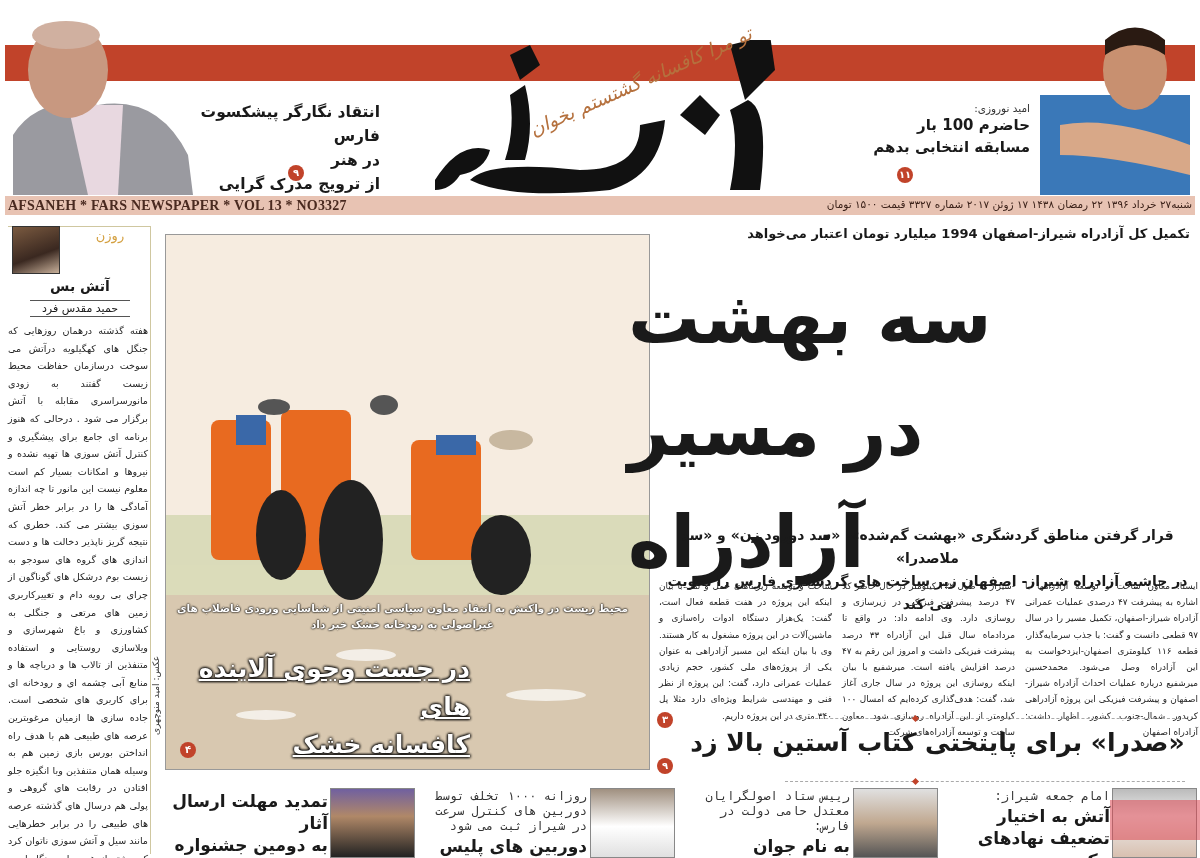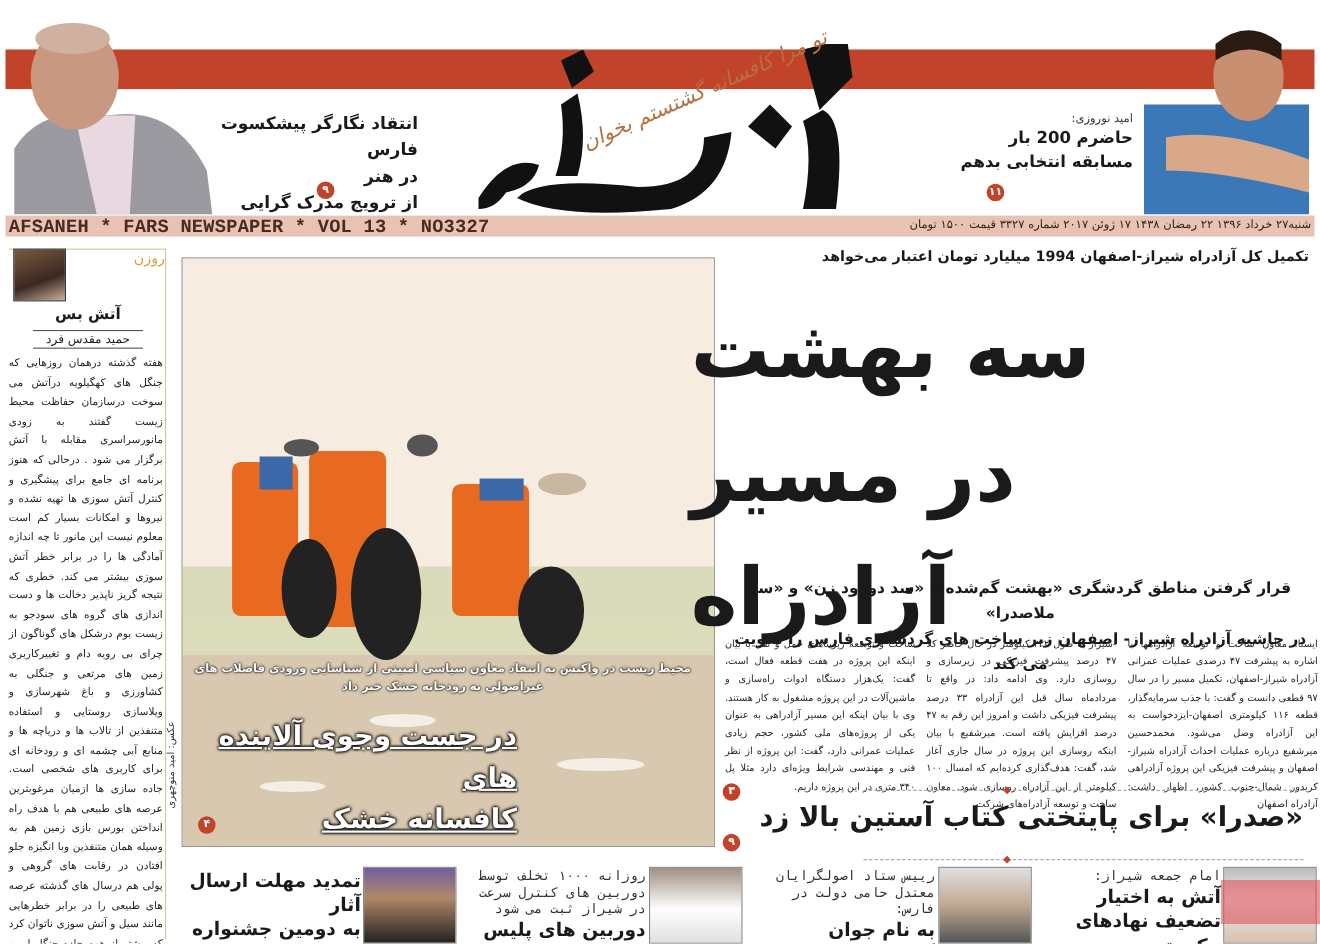--- a/index.html
+++ b/index.html
@@ -3,38 +3,38 @@
 <meta charset="utf-8">
 <style>
   * { box-sizing: border-box; margin: 0; padding: 0; }
   body { width: 1200px; height: 858px; background: #fff; font-family: "DejaVu Sans", sans-serif; position: relative; overflow: hidden; color: #1a1a1a; }
   .abs { position: absolute; }
 
   
   .red-band { left: 5px; top: 45px; width: 1190px; height: 36px; background: #c1432a; }
   .masthead-white { left: 160px; top: 81px; width: 880px; height: 110px; background: #fff; }
   .strip { left: 5px; top: 196px; width: 1190px; height: 19px; background: #e8c3b3; }
-  .strip-en { left: 8px; top: 198px; font-family: Liberation Mono, monospace; font-weight: bold; font-size: 17px; color: #4a2a20; letter-spacing: 0.2px; }
+  .strip-en { left: 8px; top: 198px; font-family: Liberation Serif, serif; font-weight: bold; font-size: 14px; color: #4a2a20; letter-spacing: 0.2px; }
   .strip-fa { right: 8px; top: 198px; font-size: 10.5px; color: #3a2018; direction: rtl; margin-left: 44px; }
 
   .logo { left: 430px; top: 40px; width: 370px; height: 155px; }
   .logo-tagline { left: 520px; top: 70px; font-family: "DejaVu Serif", serif; font-style: italic; color: #b5713e; font-size: 19px; transform: rotate(-24deg); direction: rtl; white-space: nowrap; }
 
   .photo-left { left: 8px; top: 15px; width: 185px; height: 180px; }
   .teaser-left { left: 180px; top: 100px; width: 200px; font-weight: bold; font-size: 15.5px; line-height: 24px; direction: rtl; text-align: right; }
   .photo-right { left: 1040px; top: 15px; width: 150px; height: 180px; }
   .teaser-right { left: 800px; top: 102px; width: 230px; direction: rtl; text-align: right; }
   .teaser-right .kicker { font-size: 10.5px; color: #333; }
   .teaser-right .head { font-weight: bold; font-size: 15px; line-height: 22px; }
   .page-badge { width: 16px; height: 16px; border-radius: 50%; background: #c1432a; color: #fff; font-size: 10px; font-weight: bold; text-align: center; line-height: 16px; }
 
   
   .col-box { left: 8px; top: 226px; width: 143px; height: 628px; border-right: 1px solid #cfc7a0; border-top: 1px solid #cfc7a0; }
   .col-photo { left: 12px; top: 226px; width: 48px; height: 48px; background: linear-gradient(160deg,#7a5a40,#3a2820 60%,#c8b09a); border: 1px solid #333; }
-  .col-tag { left: 70px; top: 228px; width: 80px; color: #d4a040; font-size: 13px; direction: rtl; text-align: right; }
+  .col-tag { left: 70px; top: 228px; width: 80px; color: #d4a040; font-size: 13px; direction: rtl; text-align: center; }
   .col-title { left: 10px; top: 278px; width: 140px; text-align: center; font-weight: bold; font-size: 14px; }
   .col-author { left: 30px; top: 300px; width: 100px; text-align: center; font-size: 11px; border-top: 1px solid #555; border-bottom: 1px solid #555; padding: 1px 0; }
   .col-body { left: 8px; top: 322px; width: 140px; font-size: 9.6px; line-height: 17.6px; direction: rtl; text-align: justify; color: #222; }
   .col-credit { left: 151px; top: 615px; width: 14px; height: 120px; font-size: 9px; writing-mode: vertical-rl; transform: rotate(180deg); color: #333; }
 
   
   .main-photo { left: 165px; top: 234px; width: 485px; height: 536px; border: 1px solid #999; overflow: hidden; background: #f7eee2; }
   .photo-caption-small { left: 175px; top: 600px; width: 455px; font-size: 10.5px; font-weight: bold; color: #fff; text-shadow: 0 0 2px #000, 0 0 2px #000; direction: rtl; text-align: center; line-height: 16px; }
   .photo-caption-big { left: 170px; top: 650px; width: 300px; font-size: 25px; font-weight: bold; color: #fff; text-shadow: 0 0 3px #000, 0 0 3px #000, 0 0 3px #000; direction: rtl; text-align: right; line-height: 38px; text-decoration: underline; }
 
@@ -91,21 +91,21 @@
 <div class="abs photo-right">
   <svg width="150" height="180" viewBox="0 0 150 180">
     <rect x="0" y="80" width="150" height="100" fill="#3a78b8"></rect>
     <ellipse cx="95" cy="55" rx="32" ry="40" fill="#c89070"></ellipse>
     <path d="M65,25 Q95,0 125,25 L125,40 Q95,20 65,40 Z" fill="#2a1a12"></path>
     <path d="M20,110 Q70,100 150,130 L150,160 Q70,140 20,140 Z" fill="#d8a888"></path>
   </svg>
 </div>
 <div class="abs teaser-right">
   <div class="kicker">امید نوروزی:</div>
-  <div class="head">حاضرم 200 بار</div>
+  <div class="head">حاضرم 100 بار</div>
   <div class="head">مسابقه انتخابی بدهم</div>
 </div>
 <div class="abs page-badge" style="left:897px;top:167px;">۱۱</div>
 
 <div class="abs strip"></div>
 <div class="abs strip-en">AFSANEH * FARS NEWSPAPER * VOL 13 * NO3327</div>
 <div class="abs strip-fa">شنبه۲۷ خرداد ۱۳۹۶ ۲۲ رمضان ۱۴۳۸ ۱۷ ژوئن ۲۰۱۷ شماره ۳۳۲۷ قیمت ۱۵۰۰ تومان</div>
 
 <div class="abs col-box"></div>
 <div class="abs col-photo"></div>

